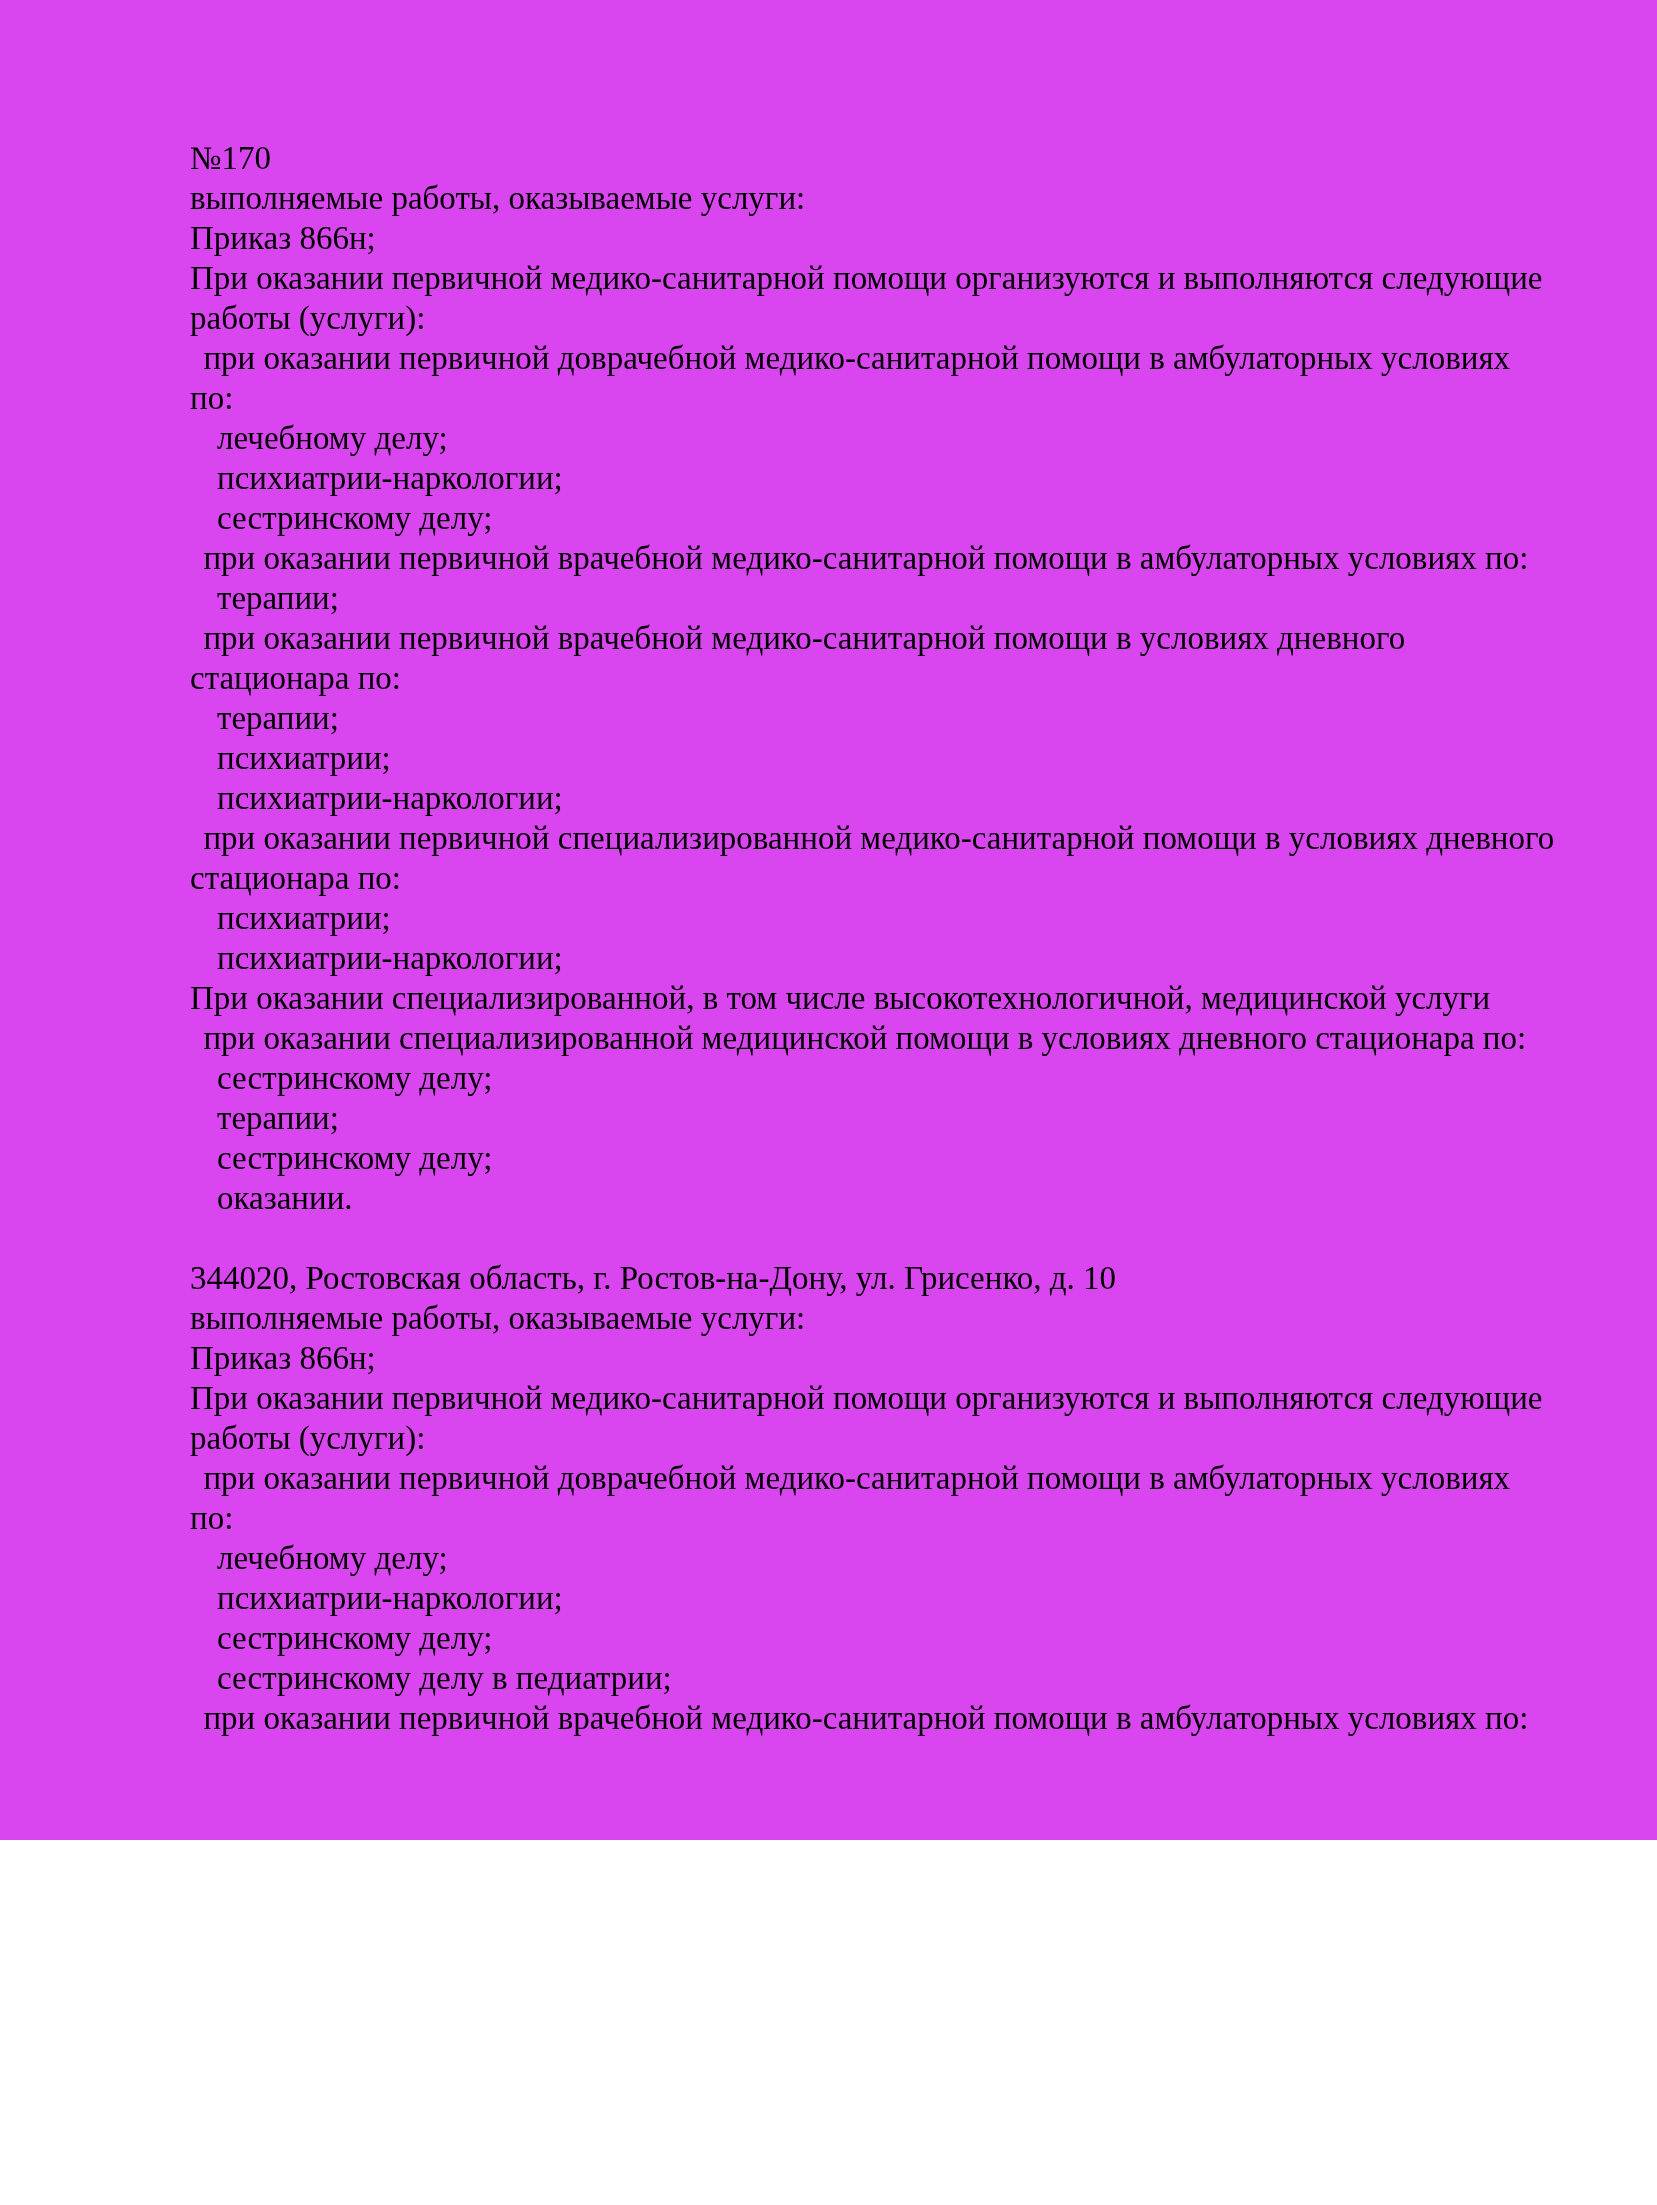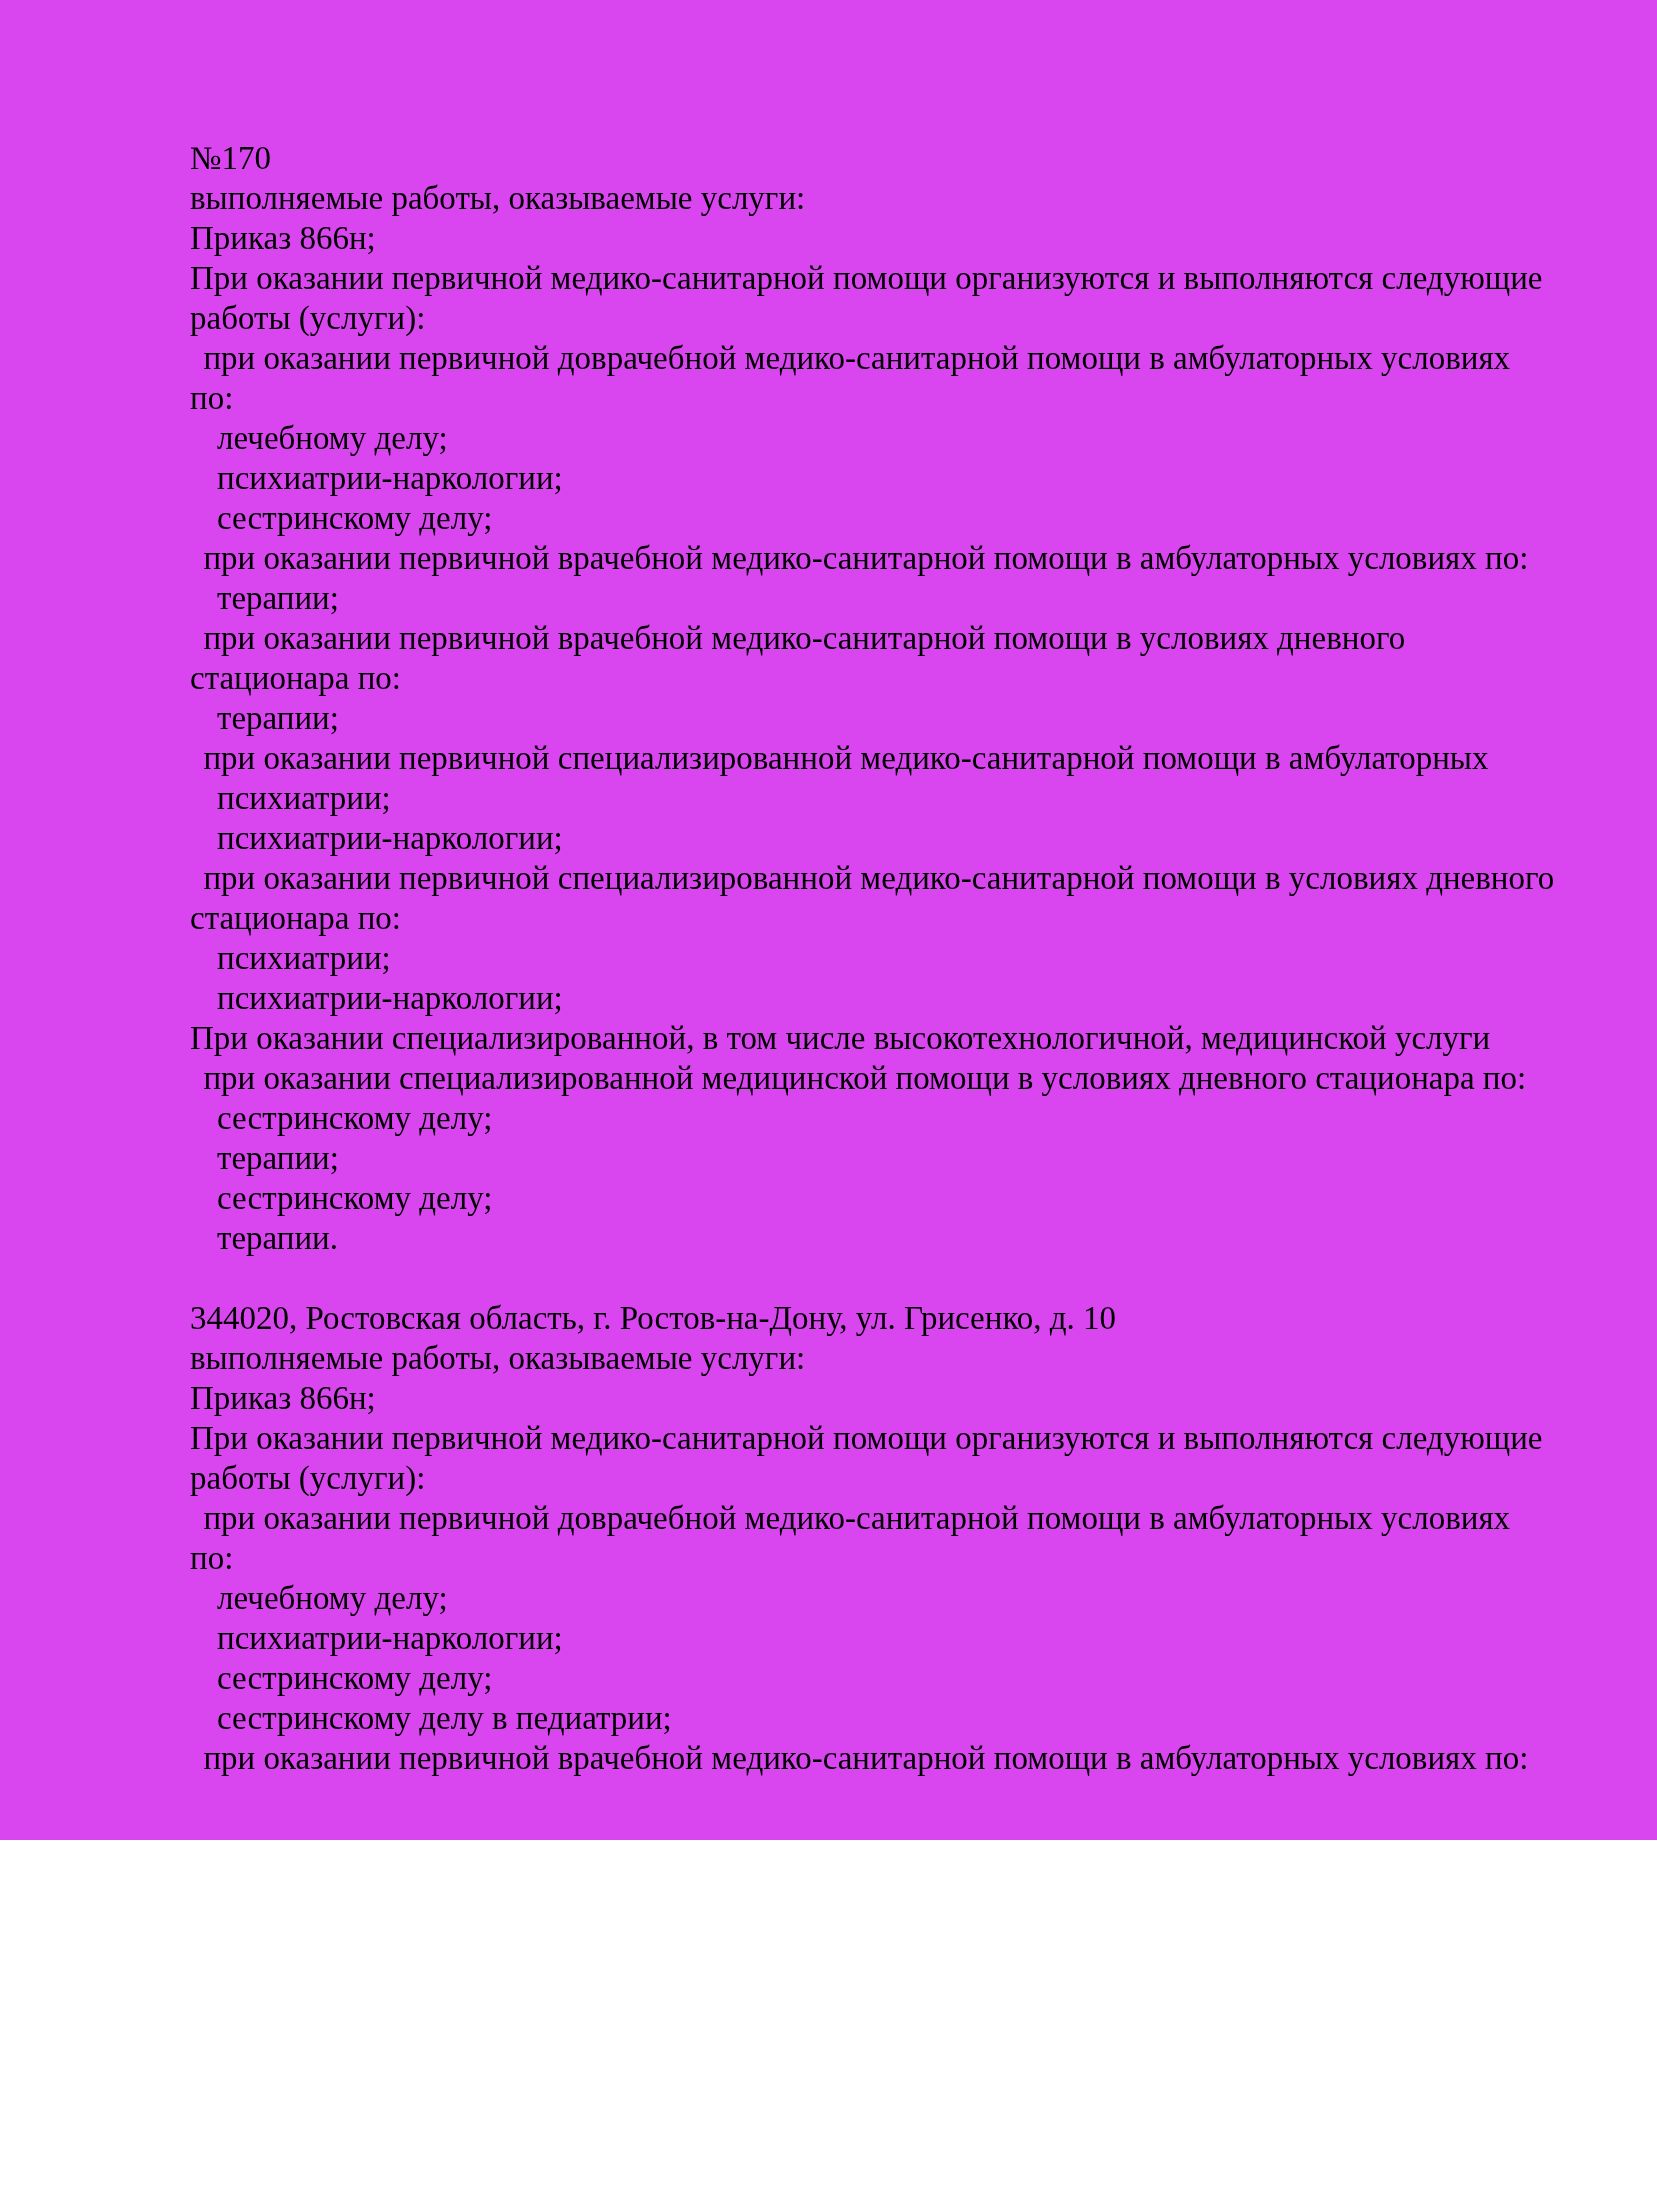--- a/index.html
+++ b/index.html
@@ -45,33 +45,32 @@
       <div class="line indent-1">при оказании первичной доврачебной медико-санитарной помощи в амбулаторных условиях</div>
       <div class="line indent-0">по:</div>
       <div class="line indent-2">лечебному делу;</div>
       <div class="line indent-2">психиатрии-наркологии;</div>
       <div class="line indent-2">сестринскому делу;</div>
       <div class="line indent-1">при оказании первичной врачебной медико-санитарной помощи в амбулаторных условиях по:</div>
       <div class="line indent-2">терапии;</div>
       <div class="line indent-1">при оказании первичной врачебной медико-санитарной помощи в условиях дневного</div>
       <div class="line indent-0">стационара по:</div>
       <div class="line indent-2">терапии;</div>
-      <div class="line indent-1">при оказании первичной специализированной медико-санитарной помощи в амбулаторных</div>
       <div class="line indent-2">психиатрии;</div>
       <div class="line indent-2">психиатрии-наркологии;</div>
       <div class="line indent-1">при оказании первичной специализированной медико-санитарной помощи в условиях дневного</div>
       <div class="line indent-0">стационара по:</div>
       <div class="line indent-2">психиатрии;</div>
       <div class="line indent-2">психиатрии-наркологии;</div>
       <div class="line indent-0">При оказании специализированной, в том числе высокотехнологичной, медицинской услуги</div>
       <div class="line indent-1">при оказании специализированной медицинской помощи в условиях дневного стационара по:</div>
       <div class="line indent-2">сестринскому делу;</div>
       <div class="line indent-2">терапии;</div>
       <div class="line indent-2">сестринскому делу;</div>
-      <div class="line indent-2">терапии.</div>
+      <div class="line indent-2">оказании.</div>
       <div class="line indent-0">&nbsp;</div>
       <div class="line indent-0">344020, Ростовская область, г. Ростов-на-Дону, ул. Грисенко, д. 10</div>
       <div class="line indent-0">выполняемые работы, оказываемые услуги:</div>
       <div class="line indent-0">Приказ 866н;</div>
       <div class="line indent-0">При оказании первичной медико-санитарной помощи организуются и выполняются следующие</div>
       <div class="line indent-0">работы (услуги):</div>
       <div class="line indent-1">при оказании первичной доврачебной медико-санитарной помощи в амбулаторных условиях</div>
       <div class="line indent-0">по:</div>
       <div class="line indent-2">лечебному делу;</div>
       <div class="line indent-2">психиатрии-наркологии;</div>

